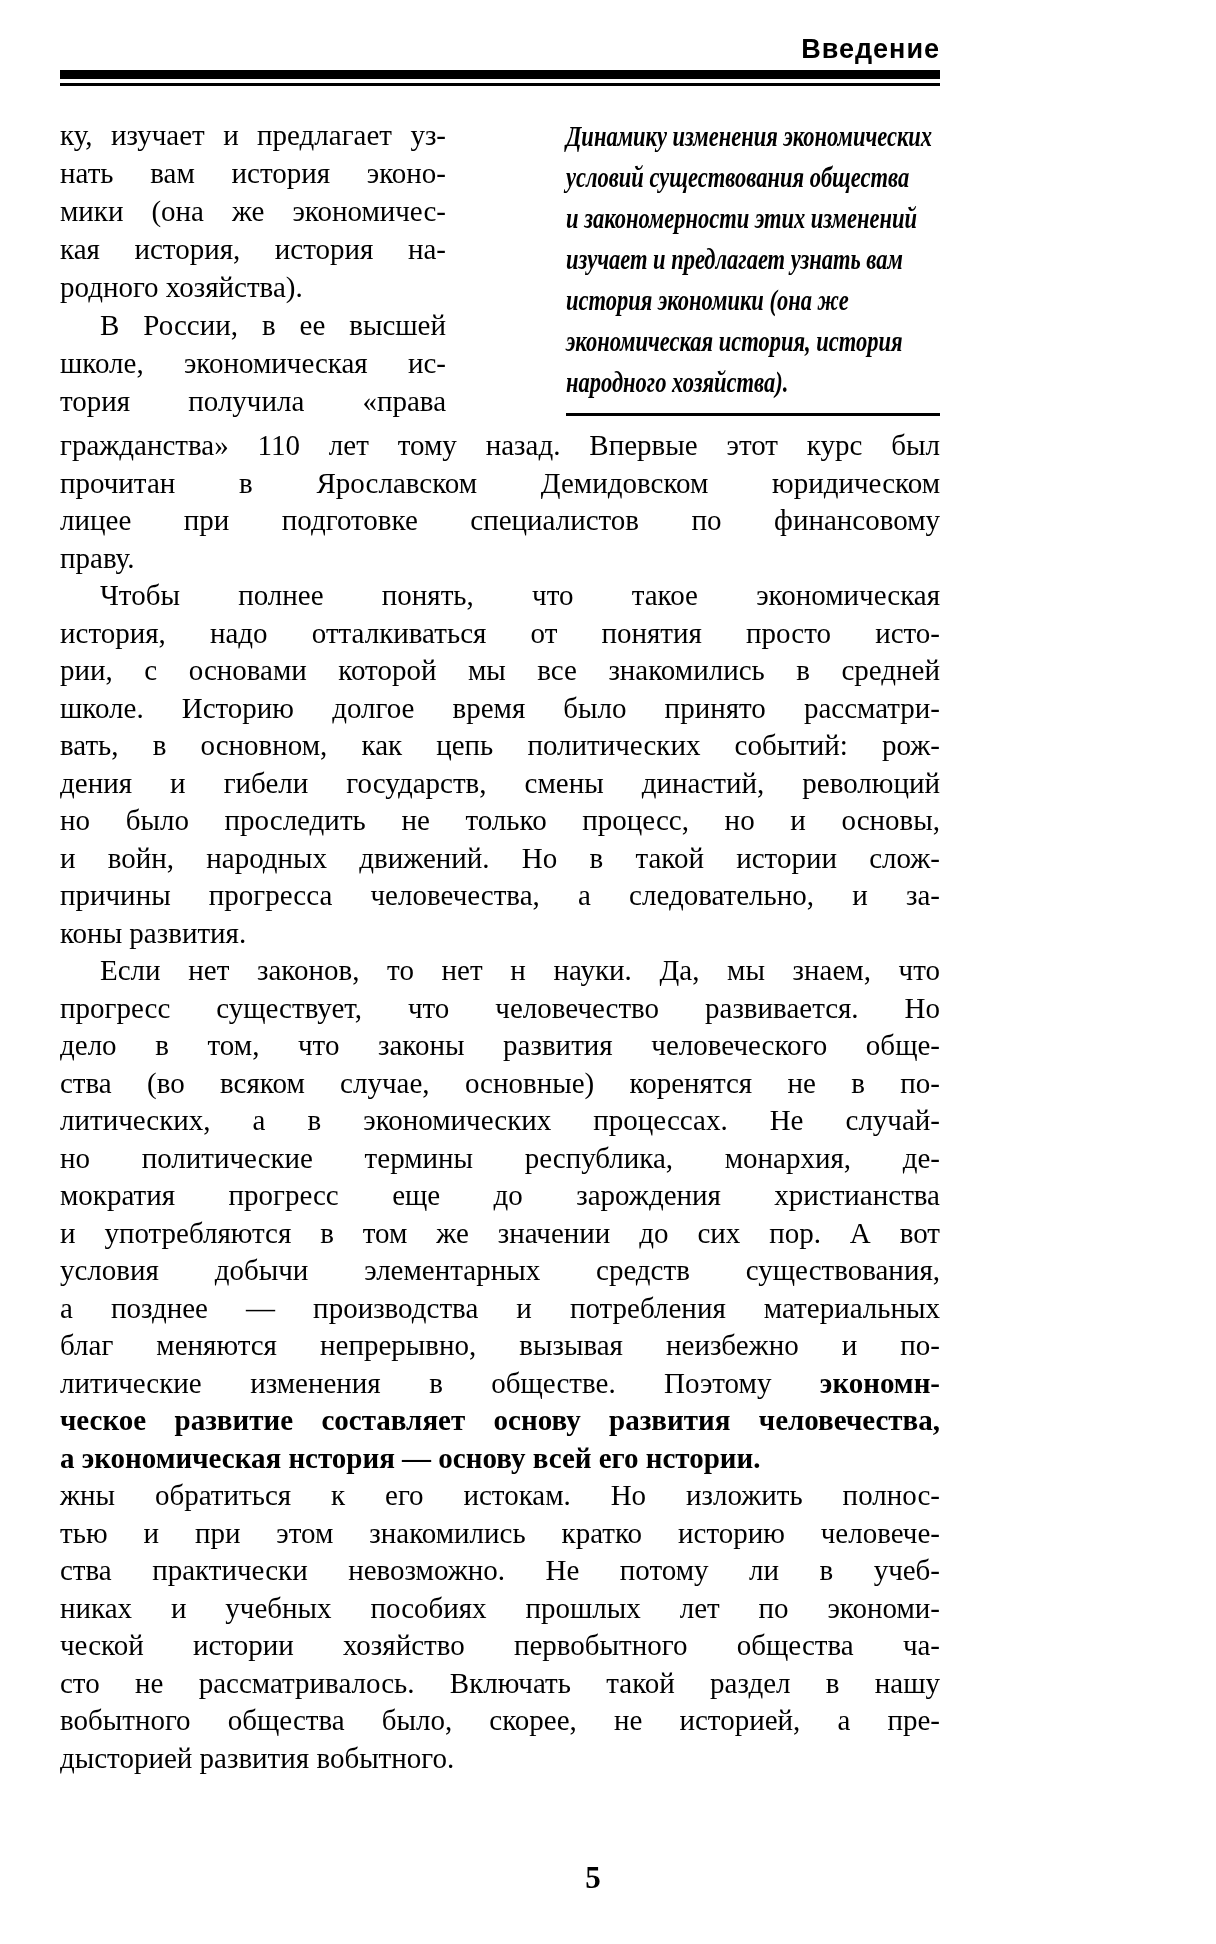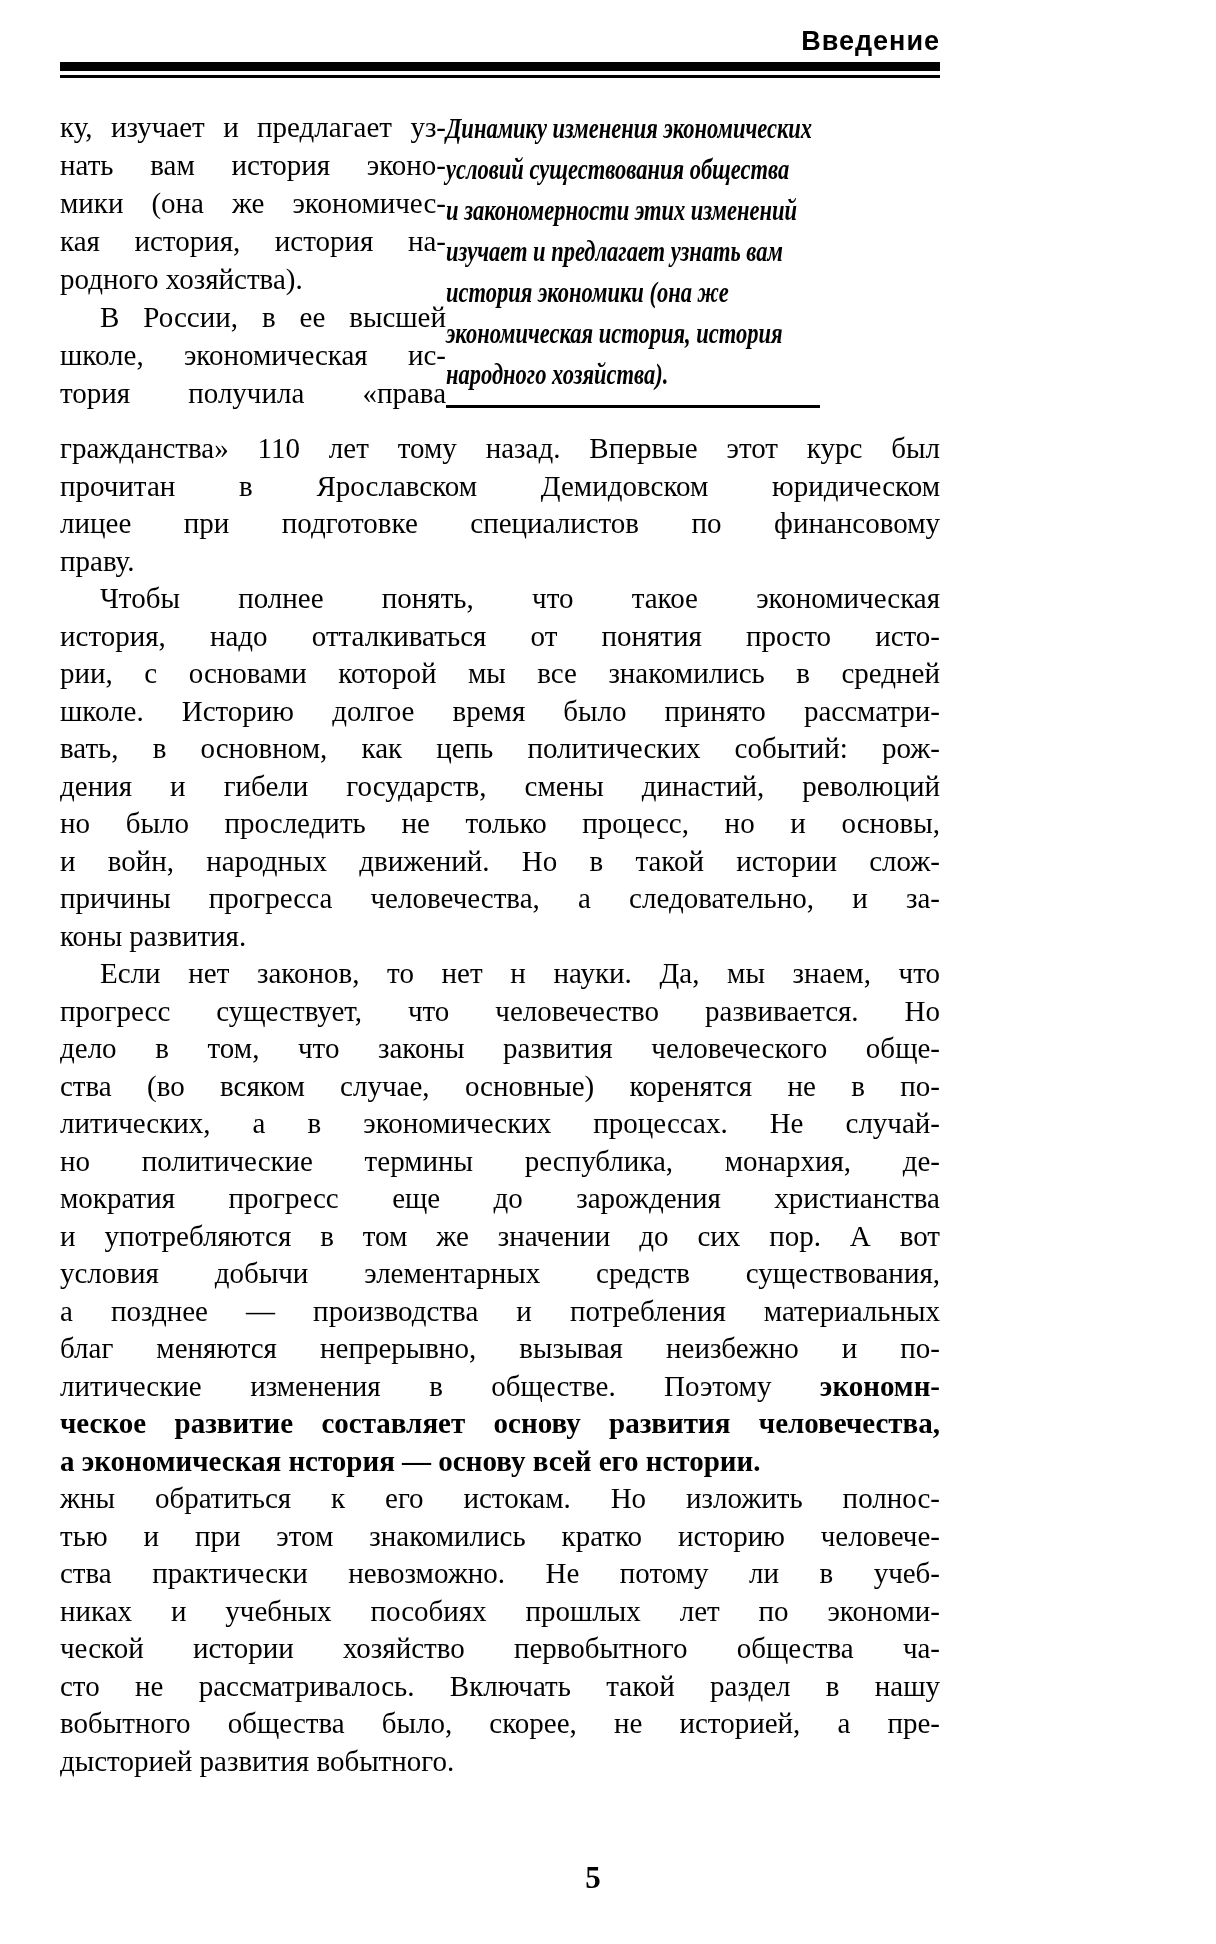--- a/index.html
+++ b/index.html
@@ -6,38 +6,38 @@
   .page {
     position:relative;
     width:1216px; height:1944px;
     background:#ffffff;
     color:#000;
     font-family:"Liberation Serif", serif;
     overflow:hidden;
   }
   .content {
     position:absolute;
-    left:60px; top:0;
+    left:60px; top:8px;
     width:880px;
   }
   .header-row {
     padding-top:26px;
     text-align:right;
     font-family:"Liberation Sans", sans-serif;
     font-weight:bold;
     font-size:27px;
     line-height:30px;
     letter-spacing:1px;
   }
   .rule-thick { margin-top:6px; height:9px; background:#000; }
   .rule-thin  { margin-top:4px; height:3px; background:#000; }
 
   .columns {
     display:flex;
-    justify-content:flex-start;
+    justify-content:space-between;
     margin-top:30px;
   }
   .col-left {
     width:386px;
     font-size:29px;
     line-height:38px;
   }
   .col-right { width:374px; }
   .right-scale {
     width:482px;
@@ -46,21 +46,21 @@
     font-weight:bold;
     font-style:italic;
     font-size:29px;
     line-height:41px;
     white-space:nowrap;
   }
   .right-scale .line { text-align:left; text-align-last:left; }
   .quote-rule { margin-top:10px; height:3px; background:#000; width:374px; }
 
   .body-text {
-    margin-top:18px;
+    margin-top:7px;
     font-size:29px;
     line-height:37.5px;
   }
   .para { margin:0; }
   .line {
     text-align:justify;
     text-align-last:justify;
   }
   .line.last   { text-align-last:left; }
   .line.indent { text-indent:40px; }

